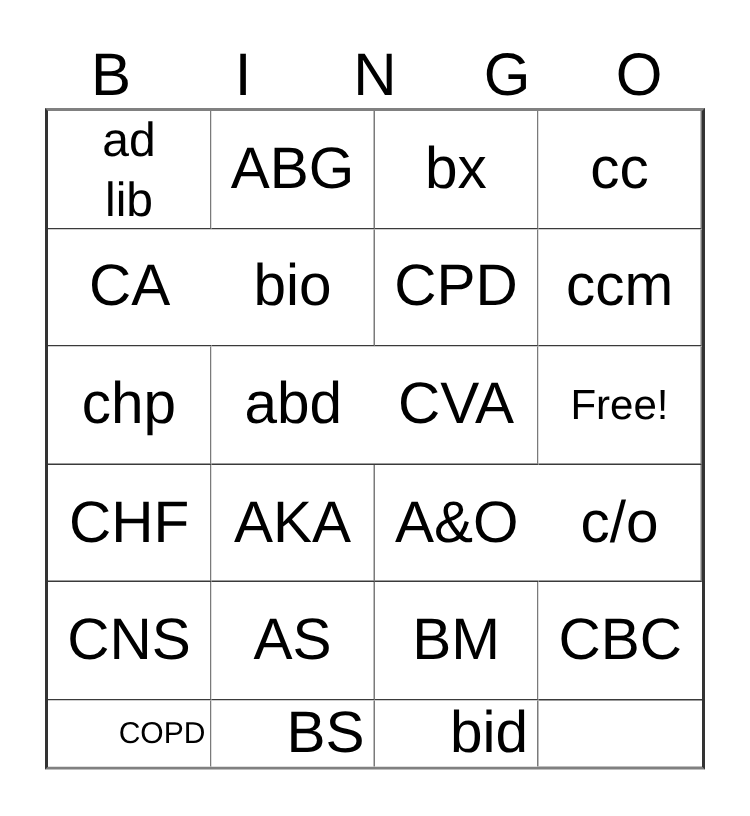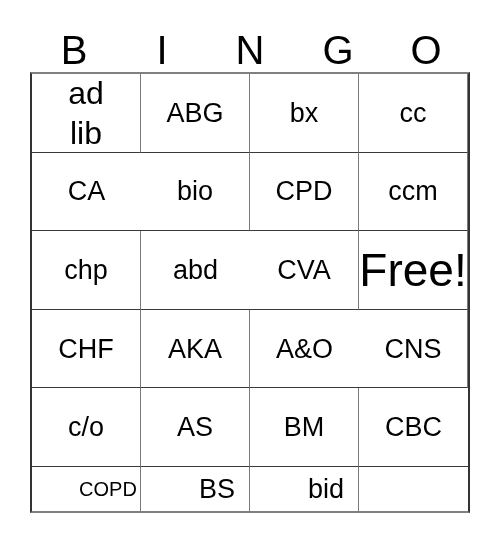--- a/index.html
+++ b/index.html
@@ -78,22 +78,22 @@
   .cell:nth-child(n+21) {
     border-bottom: none;
     padding-left: 46px;
   }
   .cell-text {
     font-size: 38px;
     line-height: 44px;
     white-space: pre-line;
     display: block;
   }
-  .size-normal { font-size: 27px; line-height: 44px; }
-  .size-medium { font-size: 46px; line-height: 40px; }
+  .size-normal { font-size: 39px; line-height: 44px; }
+  .size-medium { font-size: 28px; line-height: 40px; }
   .size-small  { font-size: 32px; line-height: 40px; }
   .size-tiny   { font-size: 20px; line-height: 30px; }
 </style>
 </head>
 <body>
 
 <div id="card">
 
   <div id="header-row">
     <div class="header-letter">B</div>
@@ -148,24 +148,24 @@
         <span class="cell-text size-normal">CHF</span>
       </div>
     <div class="cell">
         <span class="cell-text size-normal">AKA</span>
       </div>
 
     <div class="cell">
         <span class="cell-text size-normal">A&amp;O</span>
       </div>
     <div class="cell">
-        <span class="cell-text size-normal">CNS</span>
+        <span class="cell-text size-normal">c/o</span>
       </div>
     <div class="cell">
-        <span class="cell-text size-normal">c/o</span>
+        <span class="cell-text size-normal">CNS</span>
       </div>
     <div class="cell">
         <span class="cell-text size-normal">AS</span>
       </div>
 
     <div class="cell">
         <span class="cell-text size-normal">BM</span>
       </div>
     <div class="cell">
         <span class="cell-text size-normal">CBC</span>

